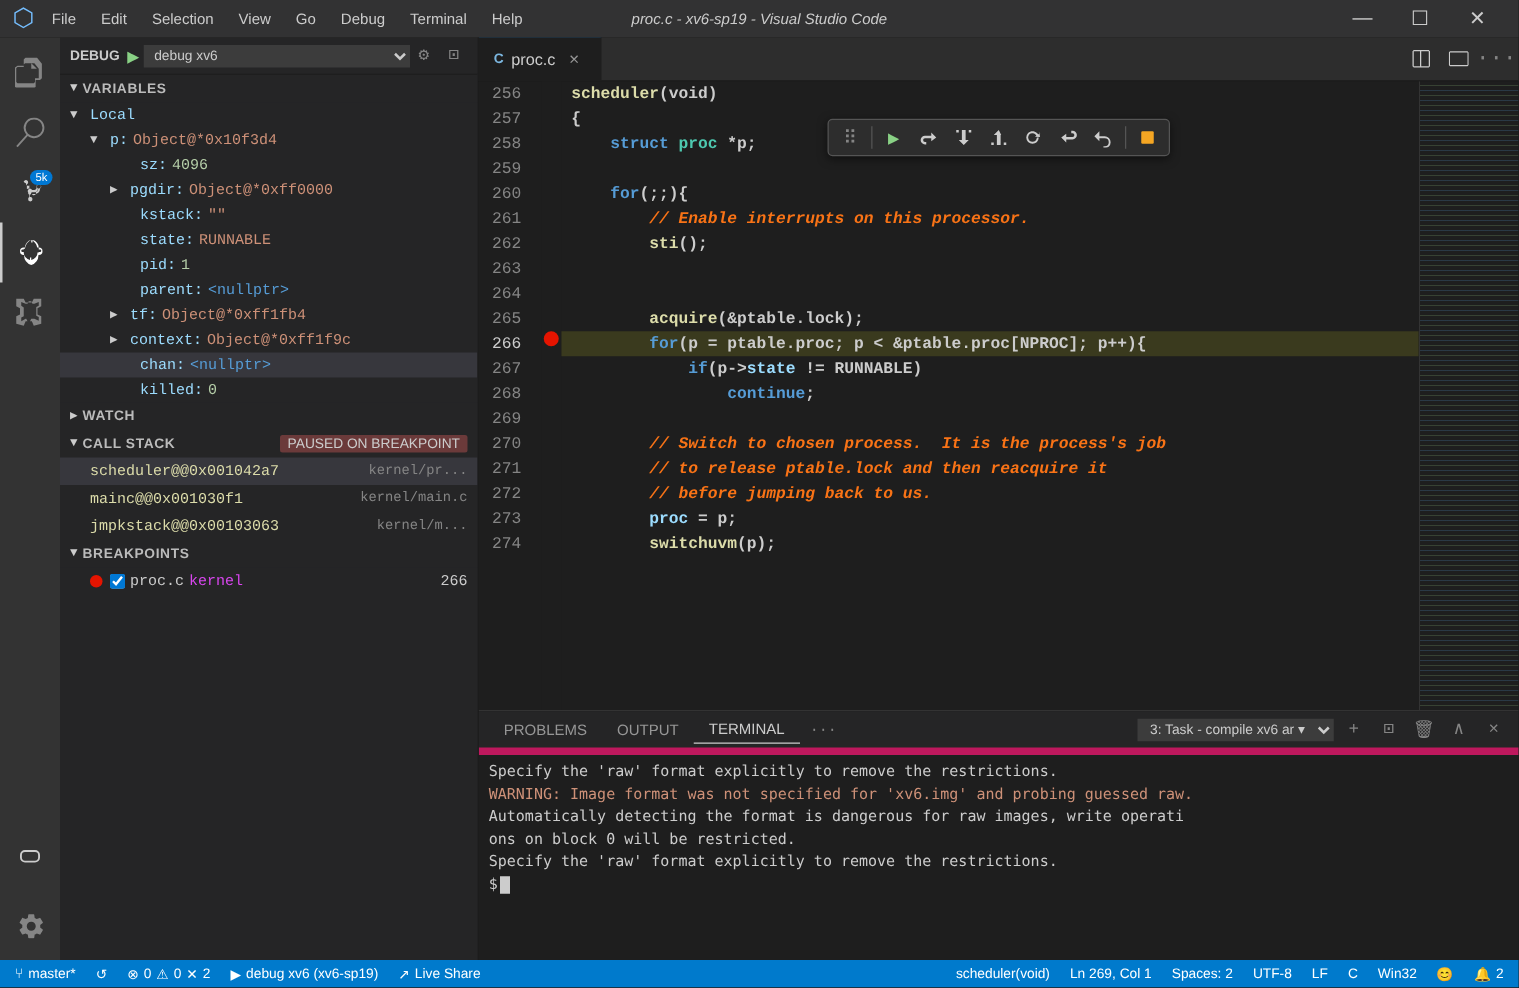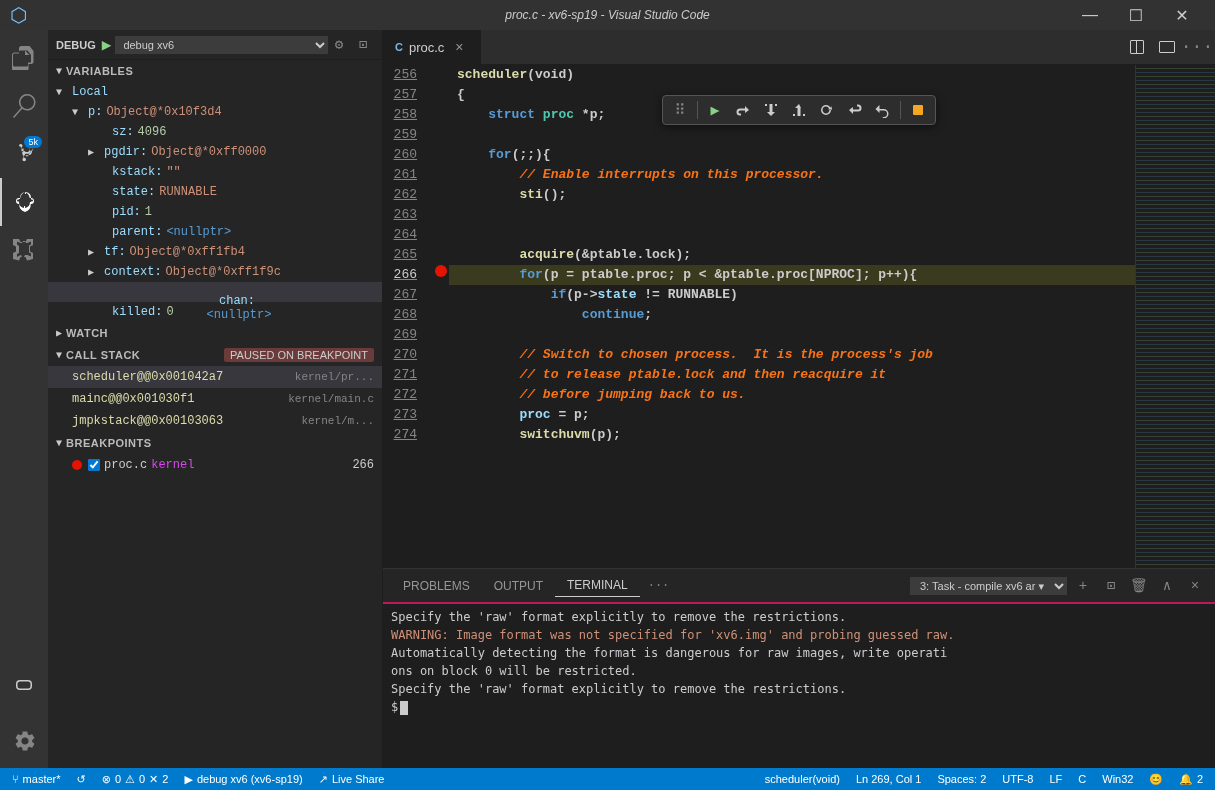--- a/index.html
+++ b/index.html
@@ -137,21 +137,21 @@
     }
     .panel-content {
       overflow-y: auto;
     }
 
     .var-tree { padding: 0; }
     .var-item {
       height: 20px; display: flex; align-items: center;
       padding-left: 8px; cursor: pointer; font-size: 12px;
     }
-    .var-item.selected { background: #37373d; flex-direction: column; }
+    .var-item.selected { background: #37373d; }
     .var-arrow { width: 16px; color: #cccccc; font-size: 10px; flex-shrink: 0; }
     .var-name { color: #9cdcfe; margin-right: 4px; }
     .var-val { color: #ce9178; }
     .var-val.num { color: #b5cea8; }
     .var-val.null-val { color: #569cd6; }
     .var-val.string-val { color: #ce9178; }
 
     
     .watch-section { flex-shrink: 0; }
 
@@ -216,21 +216,20 @@
       flex: 1;
       display: flex;
       overflow: hidden;
       background: #1e1e1e;
     }
     .line-numbers {
       width: 50px; background: #1e1e1e; padding: 0 8px 0 0;
       text-align: right; color: #858585; font-size: 13px;
       line-height: 20px; flex-shrink: 0; padding-top: 0;
       user-select: none;
-      text-decoration: underline;
     }
     .line-numbers div { height: 20px; display: flex; align-items: center; justify-content: flex-end; padding-right: 8px; }
     .code-content {
       flex: 1; overflow: hidden; padding: 0; line-height: 20px; font-size: 13px;
       background: #1e1e1e; position: relative;
     }
     .code-line {
       height: 20px; display: flex; align-items: center; padding-left: 8px;
       white-space: pre; position: relative;
     }
@@ -260,21 +259,21 @@
     .terminal-area {
       height: 200px;
       background: #1e1e1e;
       display: flex;
       flex-direction: column;
       border-top: 1px solid #333;
       flex-shrink: 0;
     }
     .terminal-tabs {
       height: 35px; background: #252526; display: flex; align-items: center;
-      padding: 0 8px; flex-shrink: 0; border-bottom: 2px solid #be185d;
+      padding: 0 8px; flex-shrink: 0; border-bottom: 6px solid #be185d;
     }
     .term-tab {
       padding: 4px 12px; font-size: 12px; color: #969696; cursor: pointer;
       font-family: 'Segoe UI', sans-serif;
     }
     .term-tab.active { color: #cccccc; border-bottom: 1px solid #cccccc; }
     .term-tab-more {
       padding: 4px 8px; color: #858585; cursor: pointer;
     }
     .term-right {
@@ -339,20 +338,30 @@
     
     ::-webkit-scrollbar { width: 6px; height: 6px; }
     ::-webkit-scrollbar-track { background: #1e1e1e; }
     ::-webkit-scrollbar-thumb { background: #424242; border-radius: 3px; }
   </style>
 </head>
 <body>
 
 <div class="title-bar">
   <div style="color:#75beff;font-size:20px;margin-right:6px;">⬡</div>
+  <div class="title-bar-menu">
+    <span class="title-bar-menu-item">File</span>
+    <span class="title-bar-menu-item">Edit</span>
+    <span class="title-bar-menu-item">Selection</span>
+    <span class="title-bar-menu-item">View</span>
+    <span class="title-bar-menu-item">Go</span>
+    <span class="title-bar-menu-item">Debug</span>
+    <span class="title-bar-menu-item">Terminal</span>
+    <span class="title-bar-menu-item">Help</span>
+  </div>
   <div class="title-bar-title">proc.c - xv6-sp19 - Visual Studio Code</div>
   <div class="title-bar-controls">
     <div class="title-bar-btn">—</div>
     <div class="title-bar-btn">☐</div>
     <div class="title-bar-btn close">✕</div>
   </div>
 </div>
 
 <div class="main-area">
 

